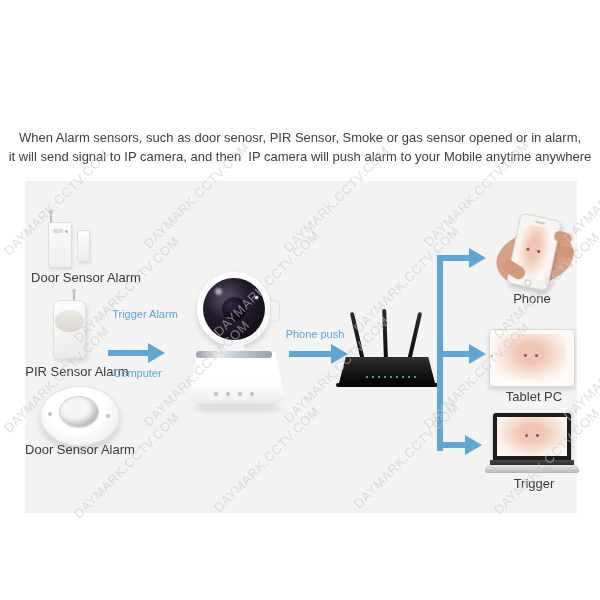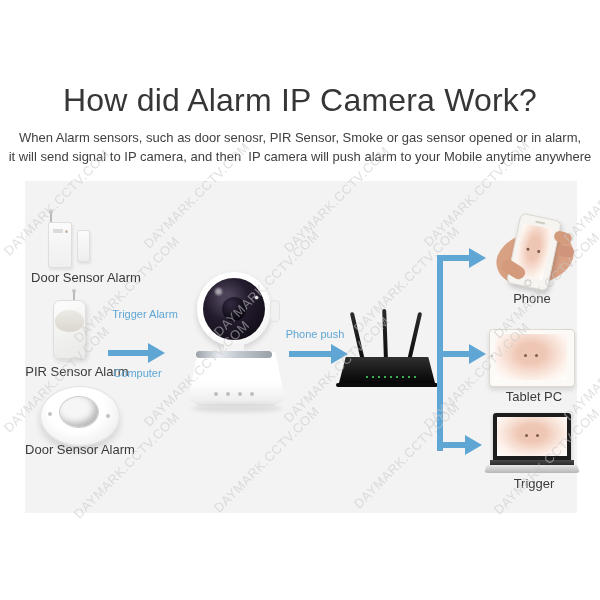--- a/index.html
+++ b/index.html
@@ -128,21 +128,20 @@
 
   
   .wm{position:absolute;font-size:13px;letter-spacing:.5px;color:#c7c7c7;opacity:.55;
       white-space:nowrap;transform:rotate(-45deg);z-index:5;pointer-events:none;}
 </style>
 </head>
 <body>
 
 <div class="stage">
 
-  <div class="title">How did Alarm IP Camera Work?</div>
   <div class="sub sub2">it will send signal to IP camera, and then  IP camera will push alarm to your Mobile anytime anywhere</div>
   <div class="sub sub1">When Alarm sensors, such as door senosr, PIR Sensor, Smoke or gas sensor opened or in alarm,</div>
 
   <div class="panel"></div>
 
   <div class="abs door-sensor">
     <i class="ant"></i>
     <i class="main"></i>
     <i class="mag"></i>
   </div>

